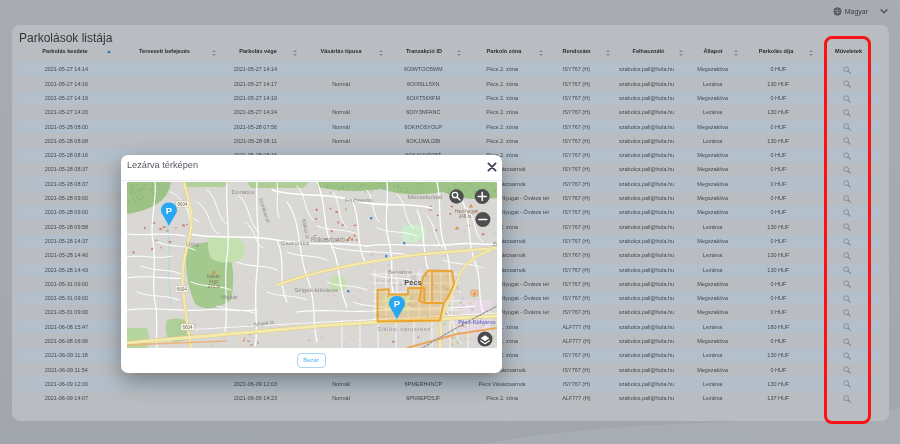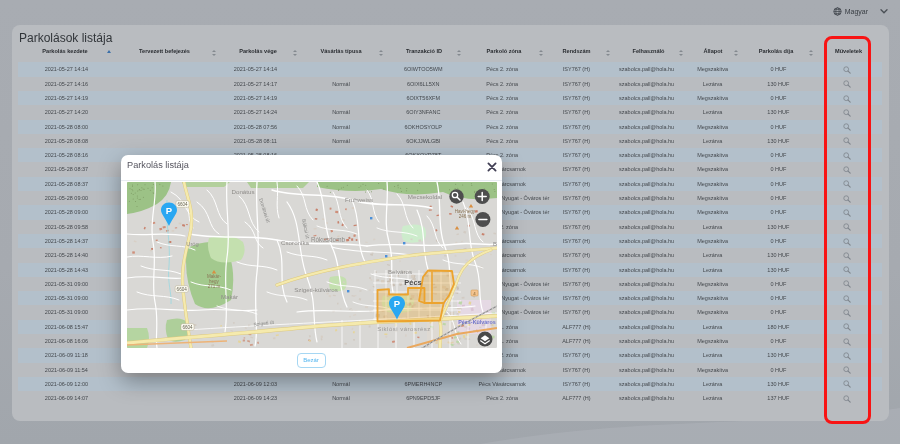--- a/index.html
+++ b/index.html
@@ -484,21 +484,21 @@
         <s>Lezárva</s>
         <s>137 HUF</s>
         <s><svg width="8" height="8" viewBox="0 0 8 8" style="vertical-align:middle">
             <circle cx="3.2" cy="3.2" r="2.4" fill="none" stroke="#7e848b" stroke-width="0.8"></circle>
             <line x1="5.1" y1="5.1" x2="7.2" y2="7.2" stroke="#7e848b" stroke-width="1.1" stroke-linecap="round"></line>
           </svg></s>
       </div>
   </div>
 </div>
 <div id="modal">
-  <div id="mtitle">Parkolás listája</div>
+  <div id="mtitle">Lezárva térképen</div>
   <svg id="mx" width="10" height="10" viewBox="0 0 10 10">
       <path d="M1.4,1.4 L8.6,8.6 M8.6,1.4 L1.4,8.6" stroke="#413f54" stroke-width="1.8" stroke-linecap="round"></path>
     </svg>
   <div id="mdiv"></div>
   <div id="map"><svg width="370" height="166" viewBox="0 0 370 166" font-family="Liberation Sans, sans-serif">
         <rect width="370" height="166" fill="#d9d8d5"></rect>
         <path d="M0,0 L44,0 Q42,14 30,22 Q16,30 0,32 Z" fill="#9cc286"></path>
         <path d="M55,0 h48 l-6,5 h-40 z" fill="#b3d09c"></path>
         <path d="M120,0 h62 l-6,6 h-52 z" fill="#aecd97"></path>
         <path d="M190,0 L370,0 L370,16 Q336,20 316,10 Q280,16 254,7 Q224,12 190,5 Z" fill="#9cc286"></path>

